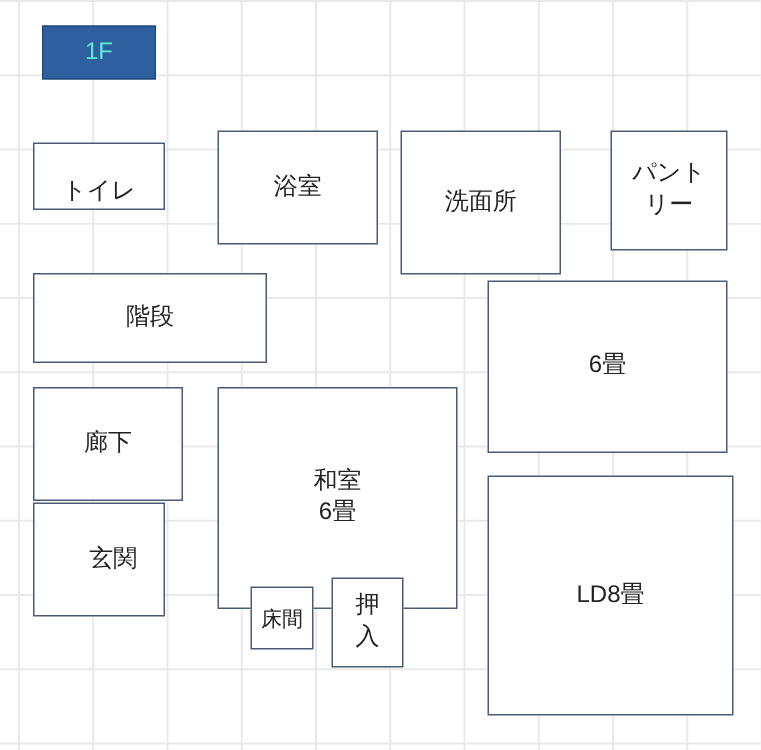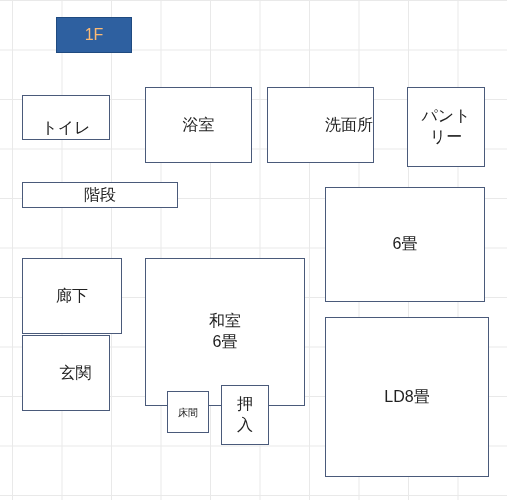--- a/index.html
+++ b/index.html
@@ -31,58 +31,57 @@
     justify-content: center;
     text-align: center;
     font-size: 16px;
     color: #222;
     box-sizing: border-box;
     line-height: 1.3;
   }
   .title {
     position: absolute;
     background: #2e60a0;
-    color: #fdba74;
+    color: #5eead4;
     display: flex;
     align-items: center;
     justify-content: center;
     font-size: 16px;
     border: 1px solid #1f4a80;
     box-sizing: border-box;
-    margin-left: 28px;
   }
-  .small { font-size: 10px; }
+  .small { font-size: 14px; }
 </style>
 </head>
 <body>
 
 <div class="grid"></div>
 
 <div class="title" style="left:28px; top:17px; width:76px; height:36px;">
   <span>1F</span>
 </div>
 
 <div class="box" style="left:22px; top:95px; width:88px; height:45px;justify-content:flex-end;">
   <span>トイレ</span>
 </div>
 
 <div class="box" style="left:145px; top:87px; width:107px; height:76px;">
   <span>浴室</span>
 </div>
 
-<div class="box" style="left:267px; top:87px; width:107px; height:76px;align-items:flex-end;">
+<div class="box" style="left:267px; top:87px; width:107px; height:96px;">
   <span>洗面所</span>
 </div>
 
 <div class="box" style="left:407px; top:87px; width:78px; height:80px;">
   <span>パント</span>
   <span>リー</span>
 </div>
 
-<div class="box" style="left:22px; top:182px; width:156px; height:26px;">
+<div class="box" style="left:22px; top:182px; width:156px; height:60px;">
   <span>階段</span>
 </div>
 
 <div class="box" style="left:325px; top:187px; width:160px; height:115px;">
   <span>6畳</span>
 </div>
 
 <div class="box" style="left:22px; top:258px; width:100px; height:76px;text-align:center;">
   <span>廊下</span>
 </div>

